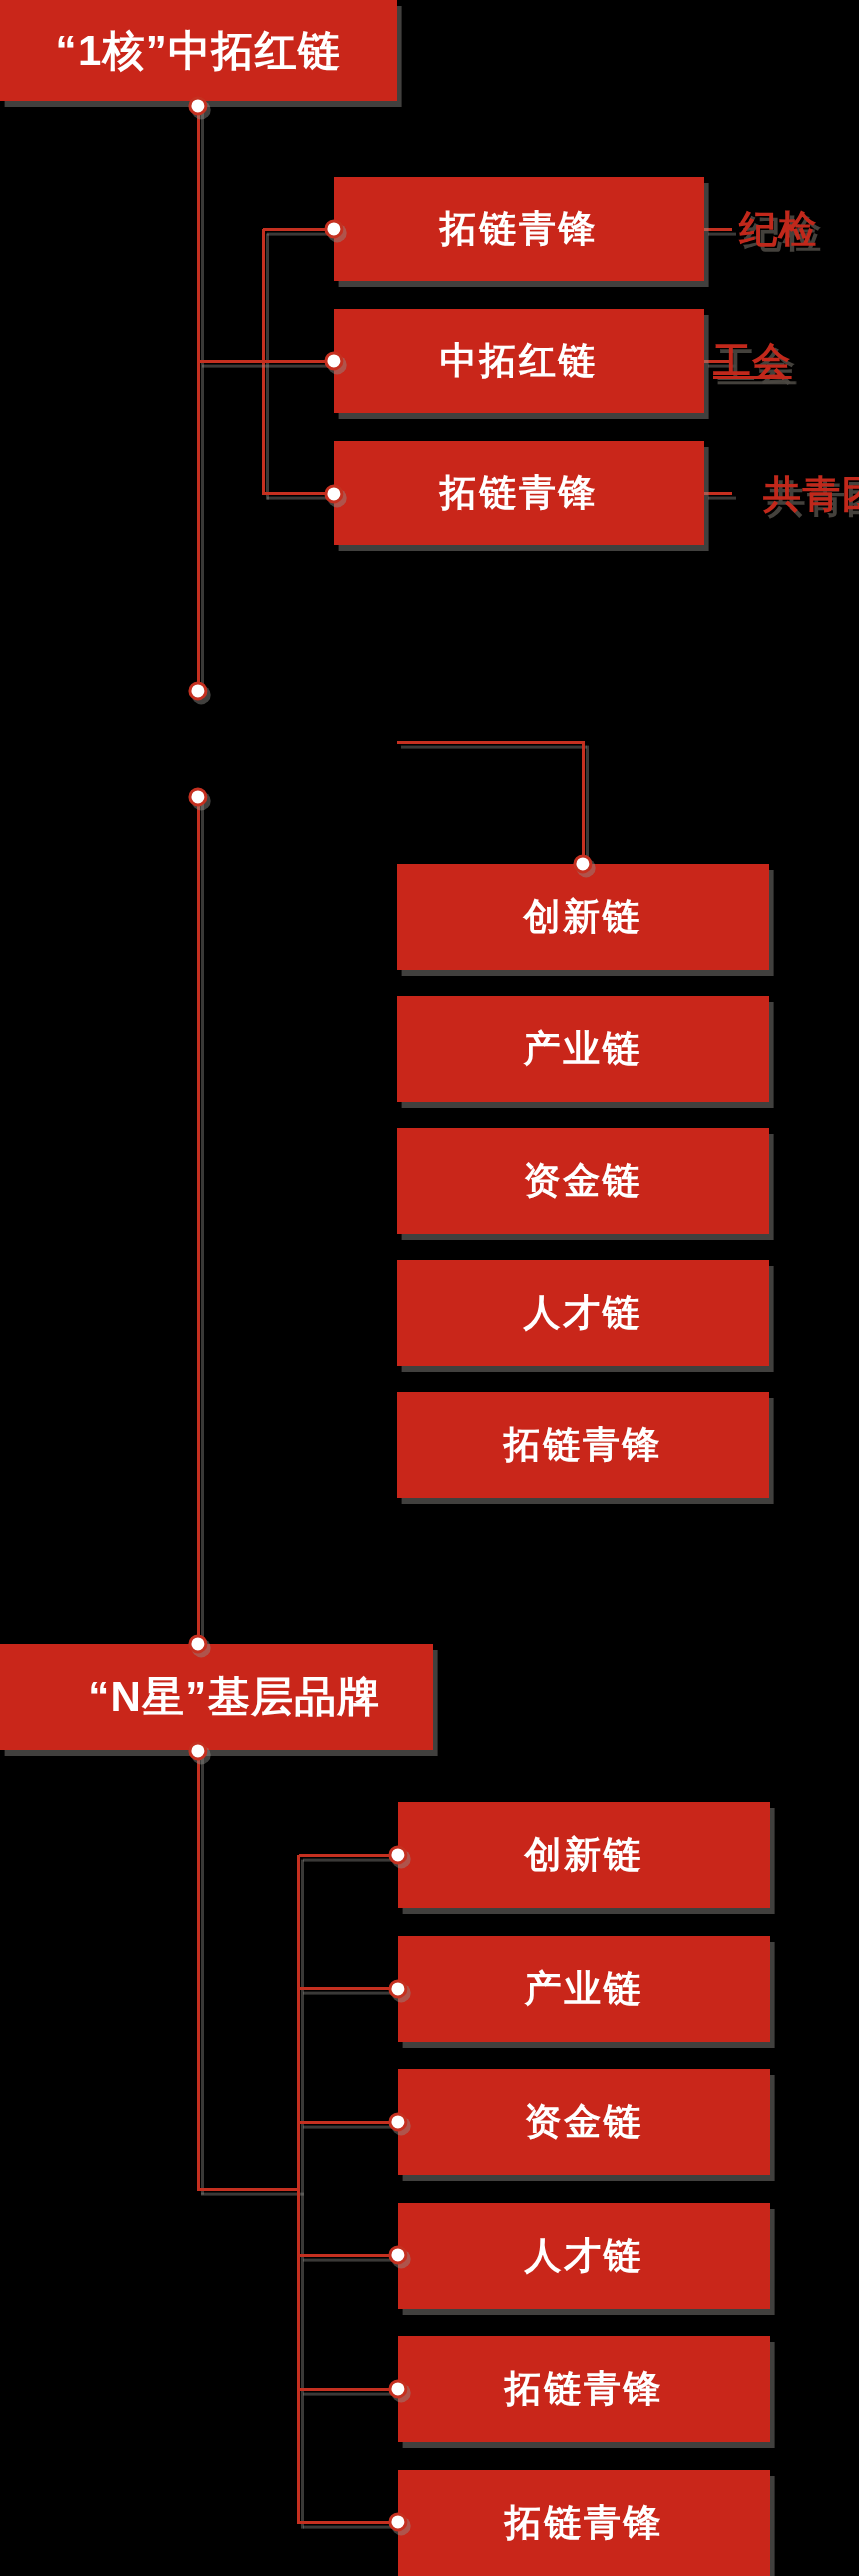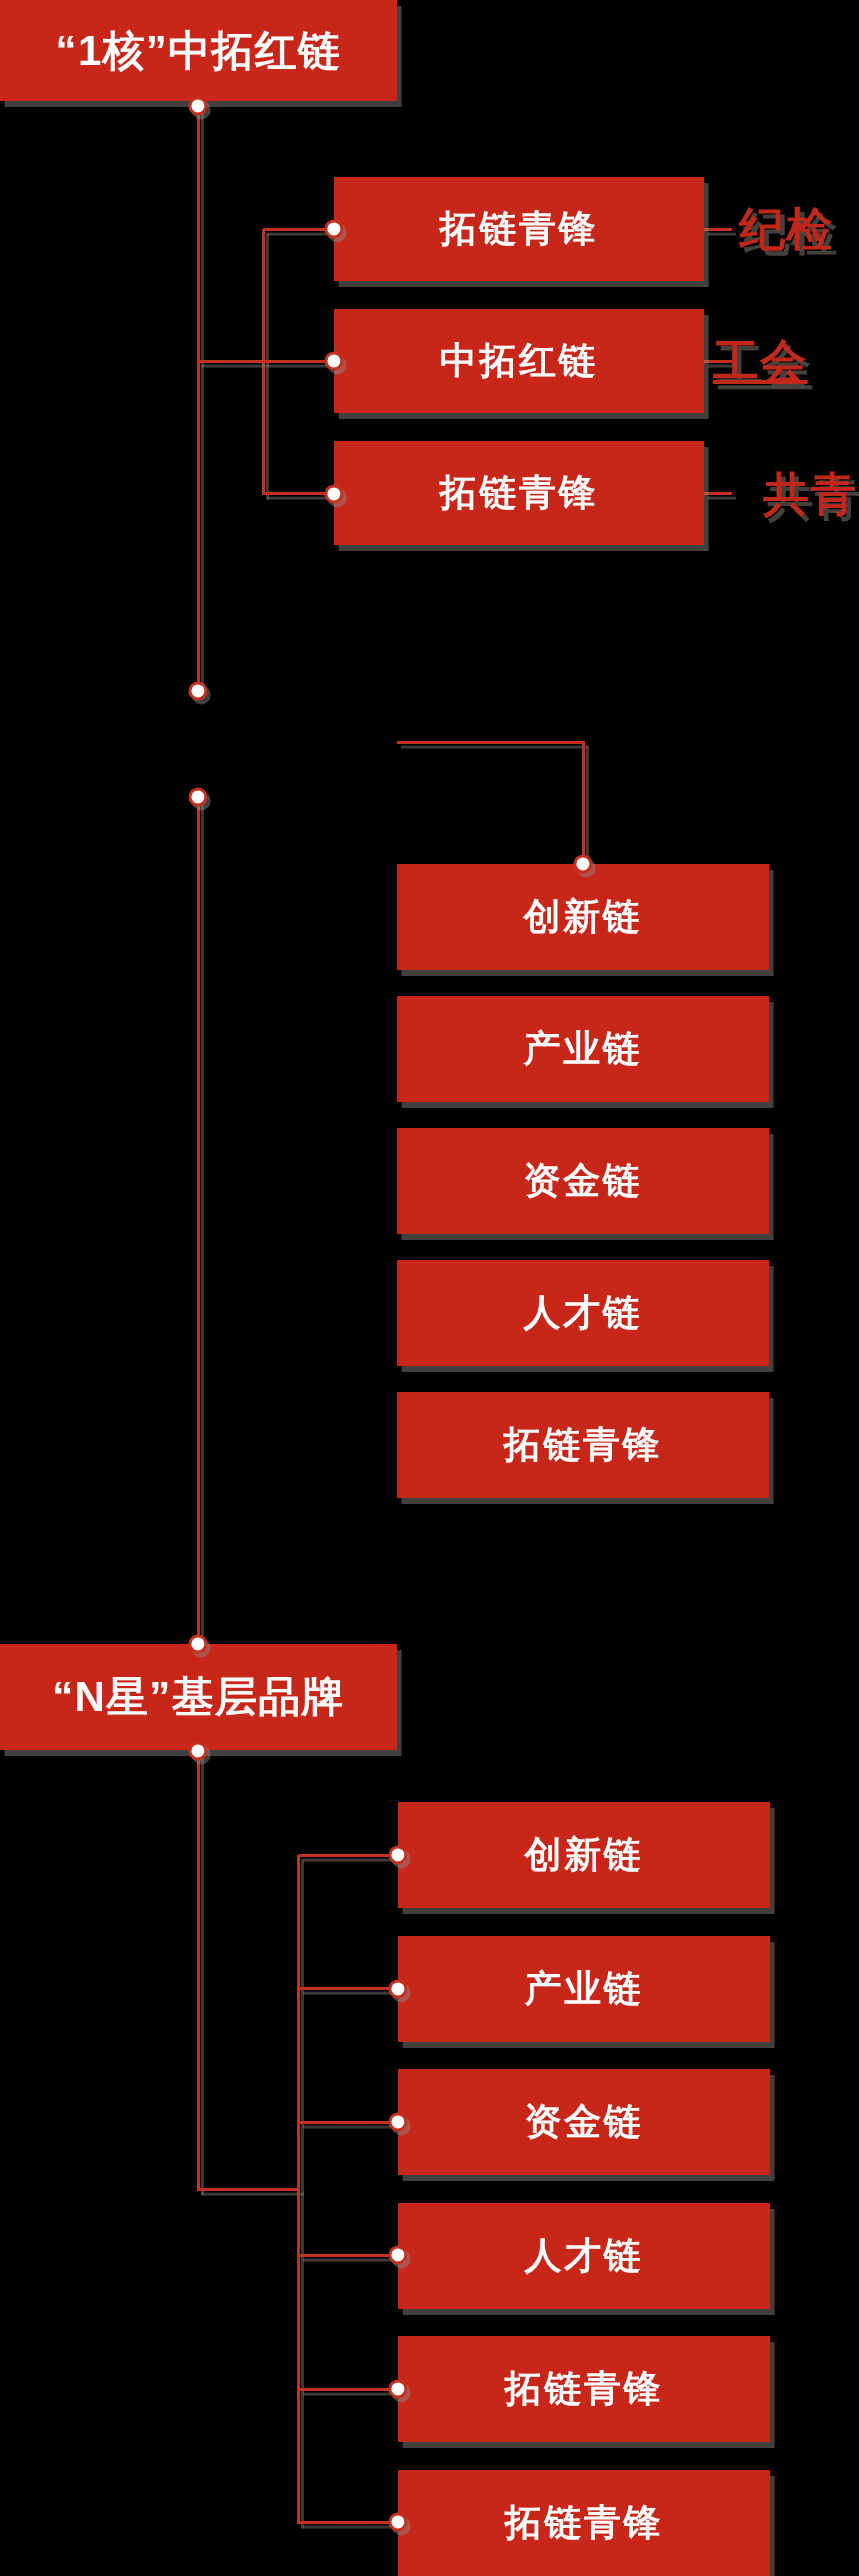--- a/index.html
+++ b/index.html
@@ -41,21 +41,21 @@
     width:13.2px;height:13.2px;
     background:#ffffff;
     border:3.3px solid var(--line-red);
     border-radius:50%;
     transform:translate(-50%,-50%);
     box-shadow:3.3px 4px 0 rgba(145,143,138,0.45);
   }
   .sidetag{
     position:absolute;
     color:var(--label-red);
-    font-size:46px;
+    font-size:38px;
     font-weight:700;
     line-height:42px;
     height:42px;
     white-space:nowrap;
     letter-spacing:1.3px;
     text-shadow:4.6px 5.3px 0 rgba(75,72,66,0.9);
   }
 </style>
 </head>
 <body>
@@ -82,21 +82,21 @@
   <div class="line" style="left:299px;top:1854px;width:99px;height:2.6px;"></div>
   <div class="line" style="left:299px;top:1987px;width:99px;height:2.6px;"></div>
   <div class="line" style="left:299px;top:2121px;width:99px;height:2.6px;"></div>
   <div class="line" style="left:299px;top:2254px;width:99px;height:2.6px;"></div>
   <div class="line" style="left:299px;top:2388px;width:99px;height:2.6px;"></div>
   <div class="line" style="left:299px;top:2521px;width:99px;height:2.6px;"></div>
 
   <div class="box lv1" style="left:0;top:0;width:397px;height:101px;text-align:center;">
     <span>“1核”中拓红链</span>
   </div>
-  <div class="box lv1" style="left:0;top:1644px;width:397px;height:106px;">
+  <div class="box lv1" style="left:0;top:1644px;width:397px;height:106px;padding-left:36px;">
     <span>“N星”基层品牌</span>
   </div>
 
   <div class="box lv2" style="left:334px;top:177px;width:370px;height:104px;">
     <span>拓链青锋</span>
   </div>
   <div class="box lv2" style="left:334px;top:309px;width:370px;height:104px;">
     <span>中拓红链</span>
   </div>
   <div class="box lv2" style="left:334px;top:441px;width:370px;height:104px;">

